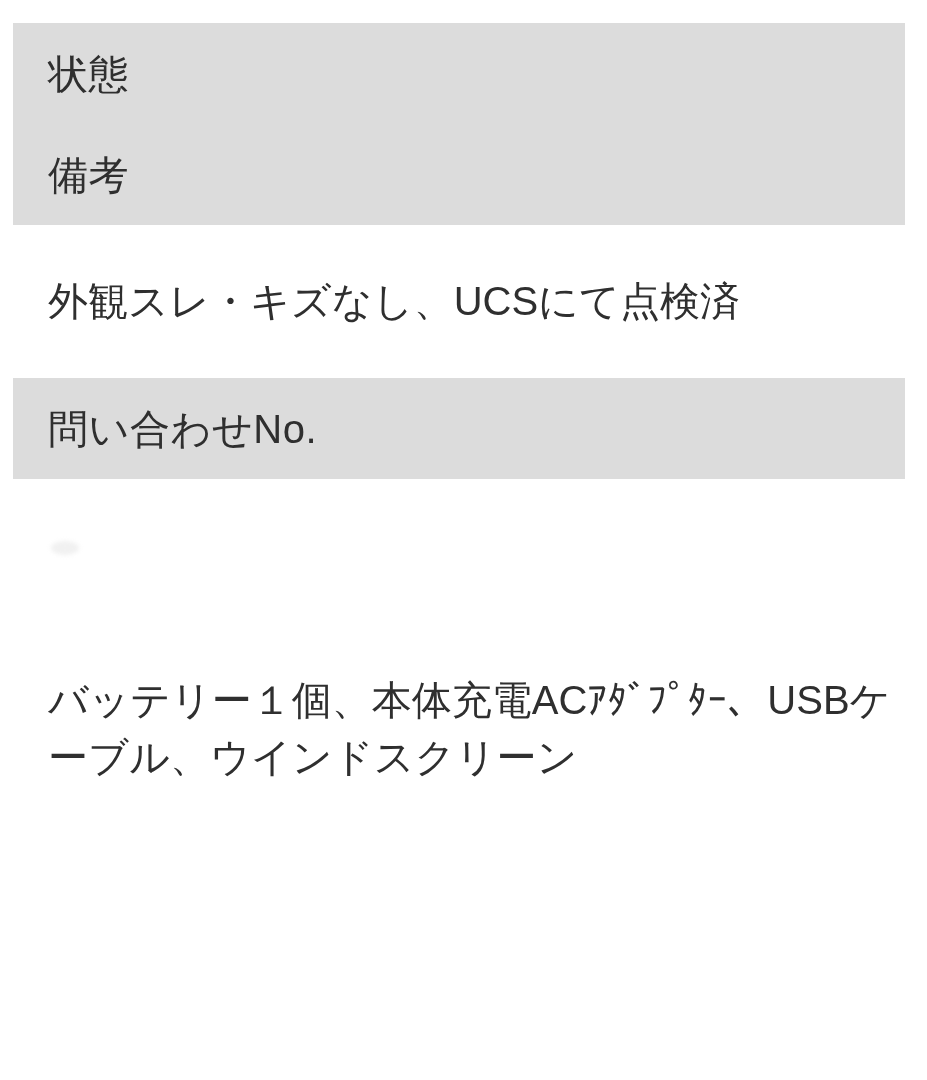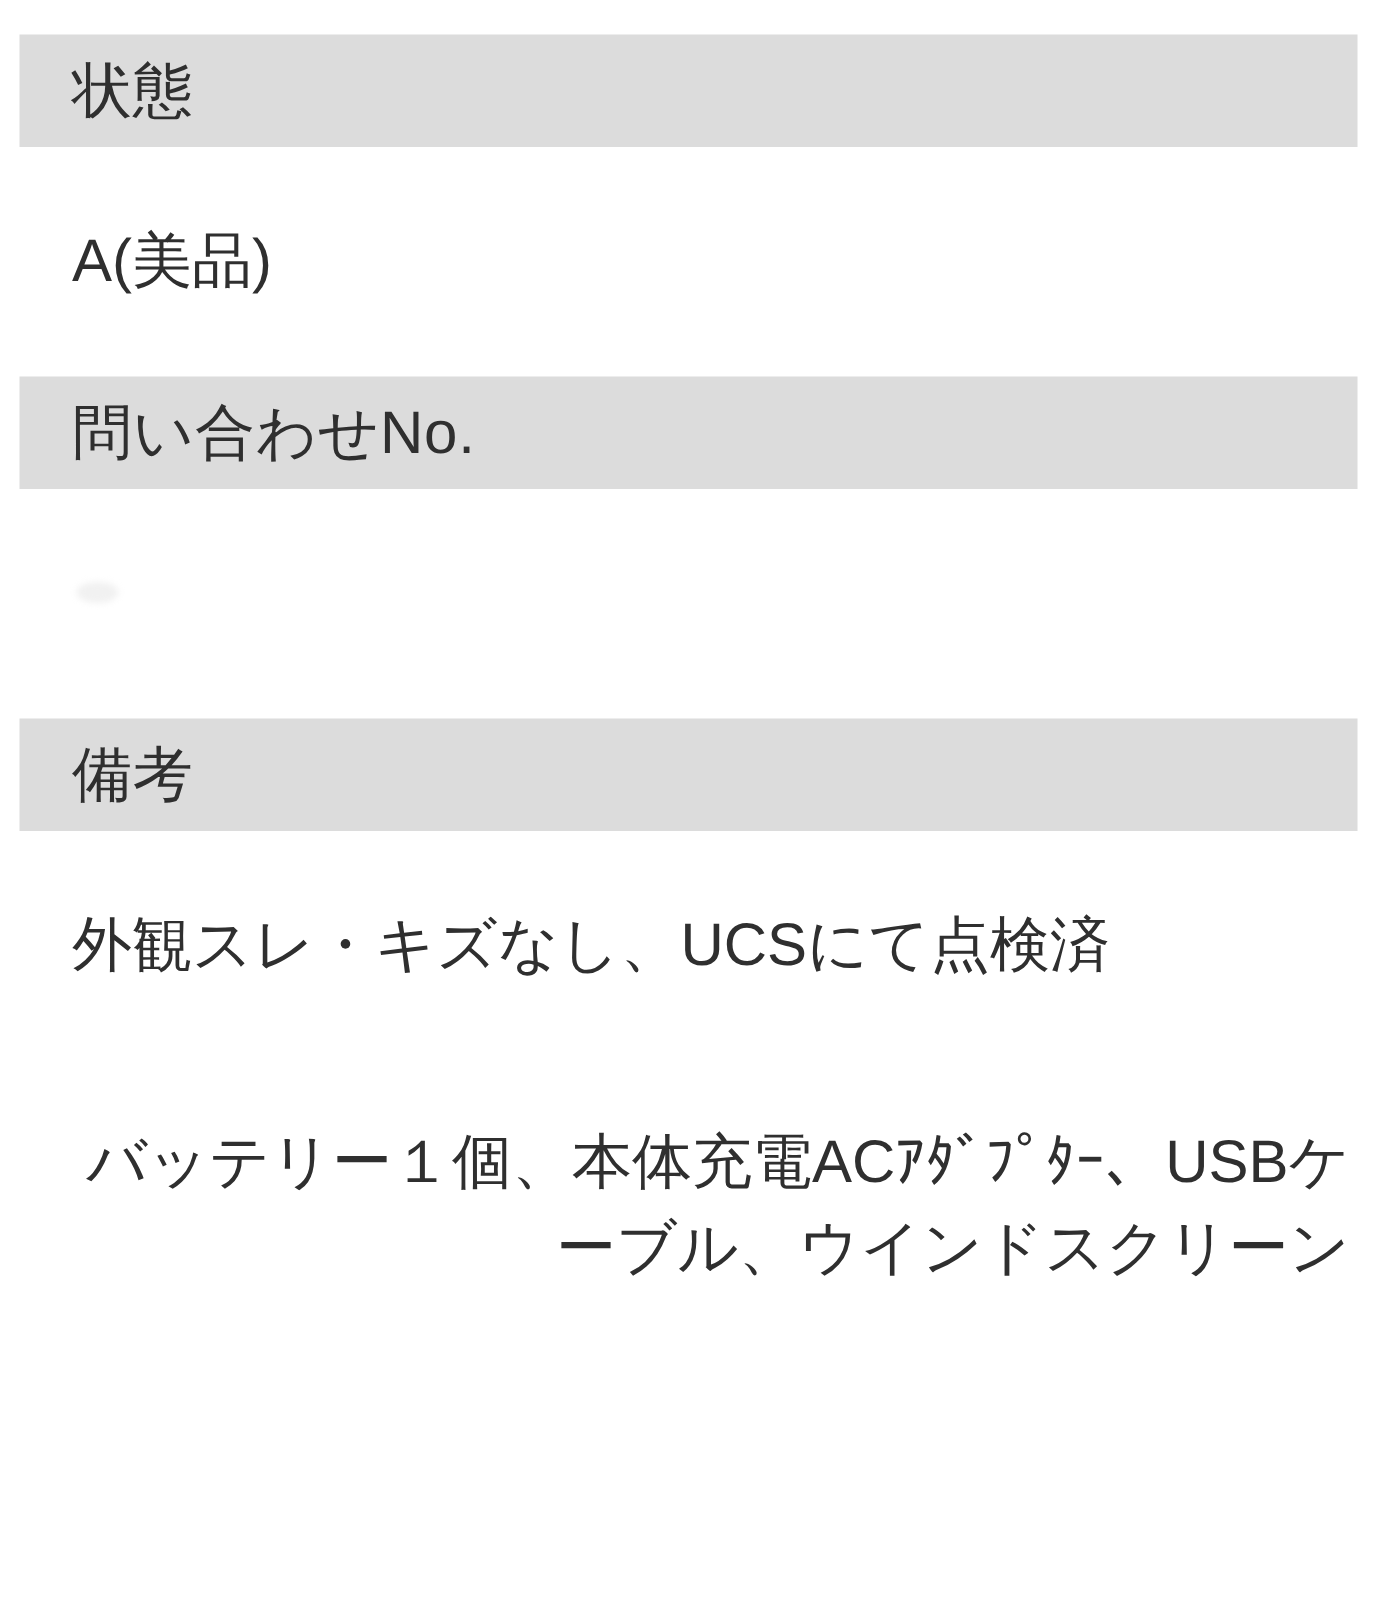--- a/index.html
+++ b/index.html
@@ -14,21 +14,21 @@
     font-family: "Liberation Sans", "DejaVu Sans", sans-serif;
     color: #2f2f2f;
     -webkit-font-smoothing: antialiased;
   }
   .spec-table {
     padding-top: 23px;
   }
   .spec-header {
     margin-left: 13px;
     margin-right: 22px;
-    height: 75px;
+    height: 101px;
     background: #dcdcdc;
     display: flex;
     align-items: center;
     padding-left: 35px;
     box-sizing: border-box;
     font-size: 40px;
     line-height: 1;
     letter-spacing: 0.5px;
   }
   .spec-value {
@@ -38,21 +38,20 @@
     display: flex;
     align-items: center;
     padding-left: 35px;
     box-sizing: border-box;
     font-size: 40px;
     line-height: 57px;
     position: relative;
   }
   .spec-value.last {
     min-height: 194px;
-    text-align: right;
   }
   .wrap-limit {
     display: inline-block;
     max-width: 852px;
     word-break: break-all;
     overflow-wrap: anywhere;
   }
   .smudge {
     position: absolute;
     left: 38px;
@@ -66,43 +65,40 @@
 </style>
 </head>
 <body>
 
 <div class="spec-table">
 
   <section>
     <div class="spec-header">
       <span>状態</span>
     </div>
+  </section>
+
+  <section>
+    <div class="spec-header">
+      <span>備考</span>
+    </div>
     <div class="spec-value">
-      <span>A(美品)</span>
+      <span>外観スレ・キズなし、UCSにて点検済</span>
     </div>
   </section>
 
   <section>
     <div class="spec-header">
       <span>問い合わせNo.</span>
     </div>
     <div class="spec-value">
       <div class="smudge"></div>
       <span></span>
     </div>
   </section>
 
   <section>
-    <div class="spec-header">
-      <span>備考</span>
-    </div>
-    <div class="spec-value">
-      <span>外観スレ・キズなし、UCSにて点検済</span>
-    </div>
-  </section>
-
-  <section>
     <div class="spec-value last">
       <span class="wrap-limit">バッテリー１個、本体充電ACｱﾀﾞﾌﾟﾀｰ、USBケーブル、ウインドスクリーン</span>
     </div>
   </section>
 
 </div>
 
 </body></html>

